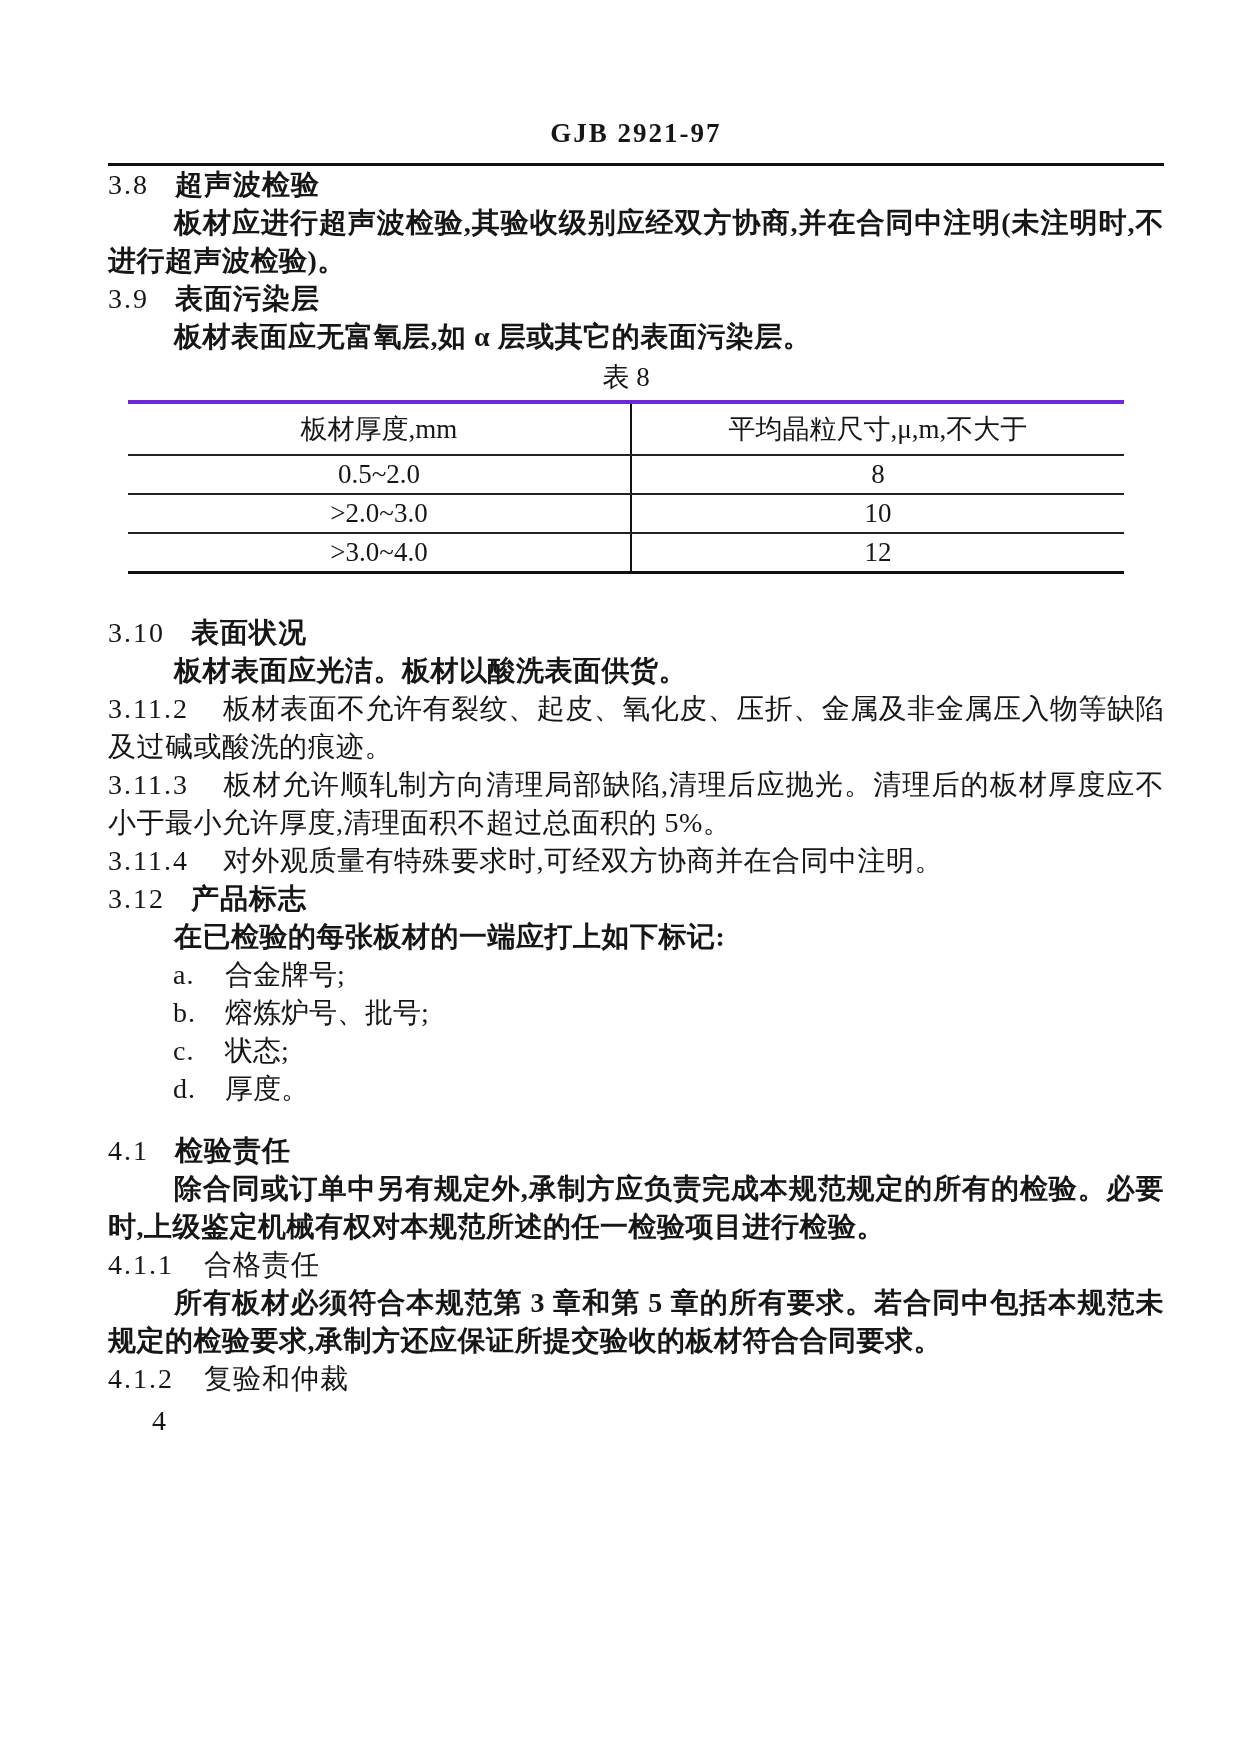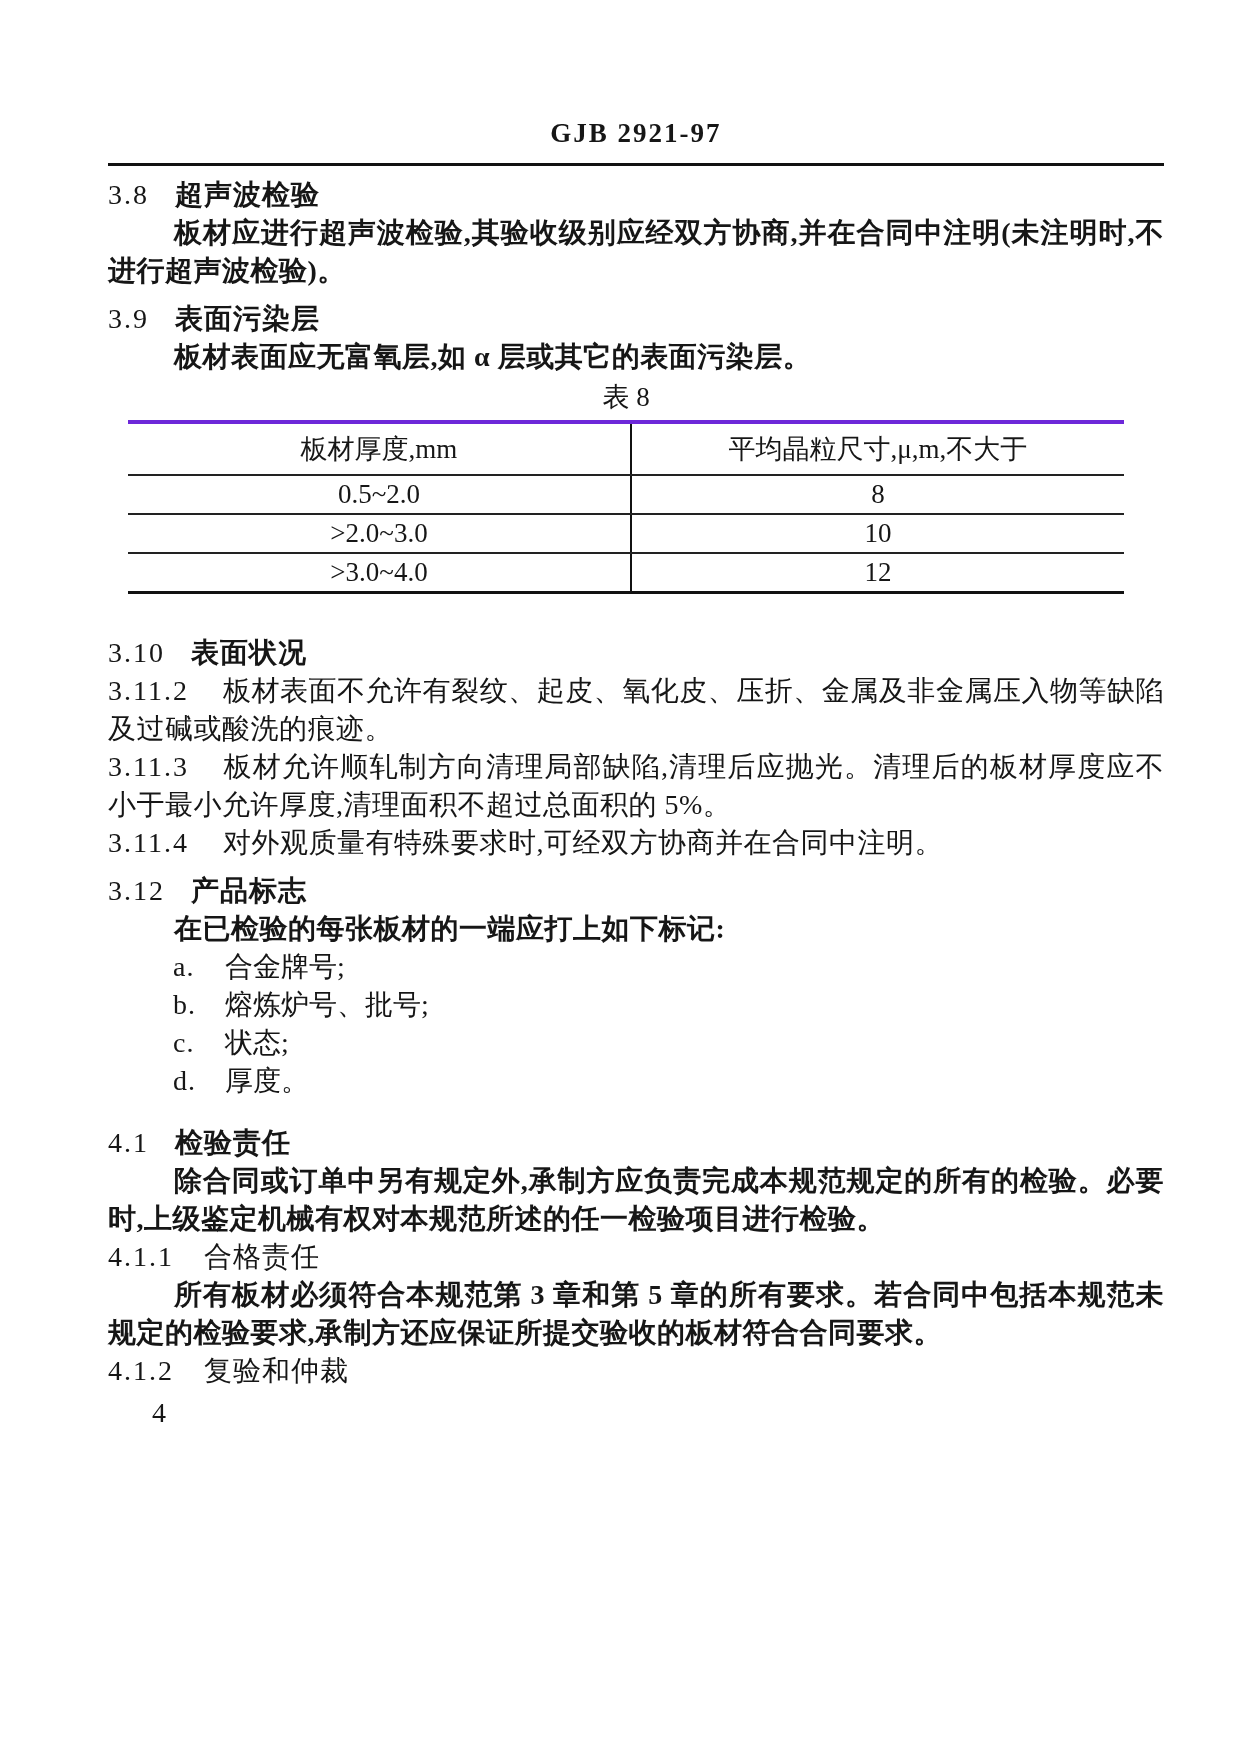--- a/index.html
+++ b/index.html
@@ -28,21 +28,21 @@
     border:none;
     border-top:3px solid #111;
     margin:13px 0 0 0;
   }
   
   .h-sec, .h-sub, .body-p, .list-row, .tbl-caption{
     font-size:28px;
     line-height:38px;
     margin:0;
   }
-  .h-sec{margin-top:10px;}
+  .h-sec{}
   .h-sec .num, .h-sub .num, .body-p .pnum{
     font-family:"Liberation Serif","DejaVu Serif",serif;
     font-weight:400;
     letter-spacing:2px;
   }
   .h-sec .title{
     font-family:"Liberation Sans","DejaVu Sans",sans-serif;
     font-weight:700;
     margin-left:26px;
     letter-spacing:1px;
@@ -136,20 +136,21 @@
         <td>10</td>
       </tr>
       <tr>
         <td class="c1">&gt;3.0~4.0</td>
         <td>12</td>
       </tr>
     </tbody>
   </table>
 
   <p class="h-sec after-table"><span class="num">3.10</span><span class="title">表面状况</span></p>
+  <p class="body-p indent">板材表面应光洁。板材以酸洗表面供货。</p>
 
 
   <p class="body-p"><span class="pnum">3.11.2</span><span>板材表面不允许有裂纹、起皮、氧化皮、压折、金属及非金属压入物等缺陷及过碱或酸洗的痕迹。</span></p>
   <p class="body-p"><span class="pnum">3.11.3</span><span>板材允许顺轧制方向清理局部缺陷,清理后应抛光。清理后的板材厚度应不小于最小允许厚度,清理面积不超过总面积的 5%。</span></p>
   <p class="body-p"><span class="pnum">3.11.4</span><span>对外观质量有特殊要求时,可经双方协商并在合同中注明。</span></p>
 
   <p class="h-sec"><span class="num">3.12</span><span class="title">产品标志</span></p>
   <p class="body-p indent">在已检验的每张板材的一端应打上如下标记:</p>
 
   <p class="list-row"><span class="ltr">a.</span><span>合金牌号;</span></p>

